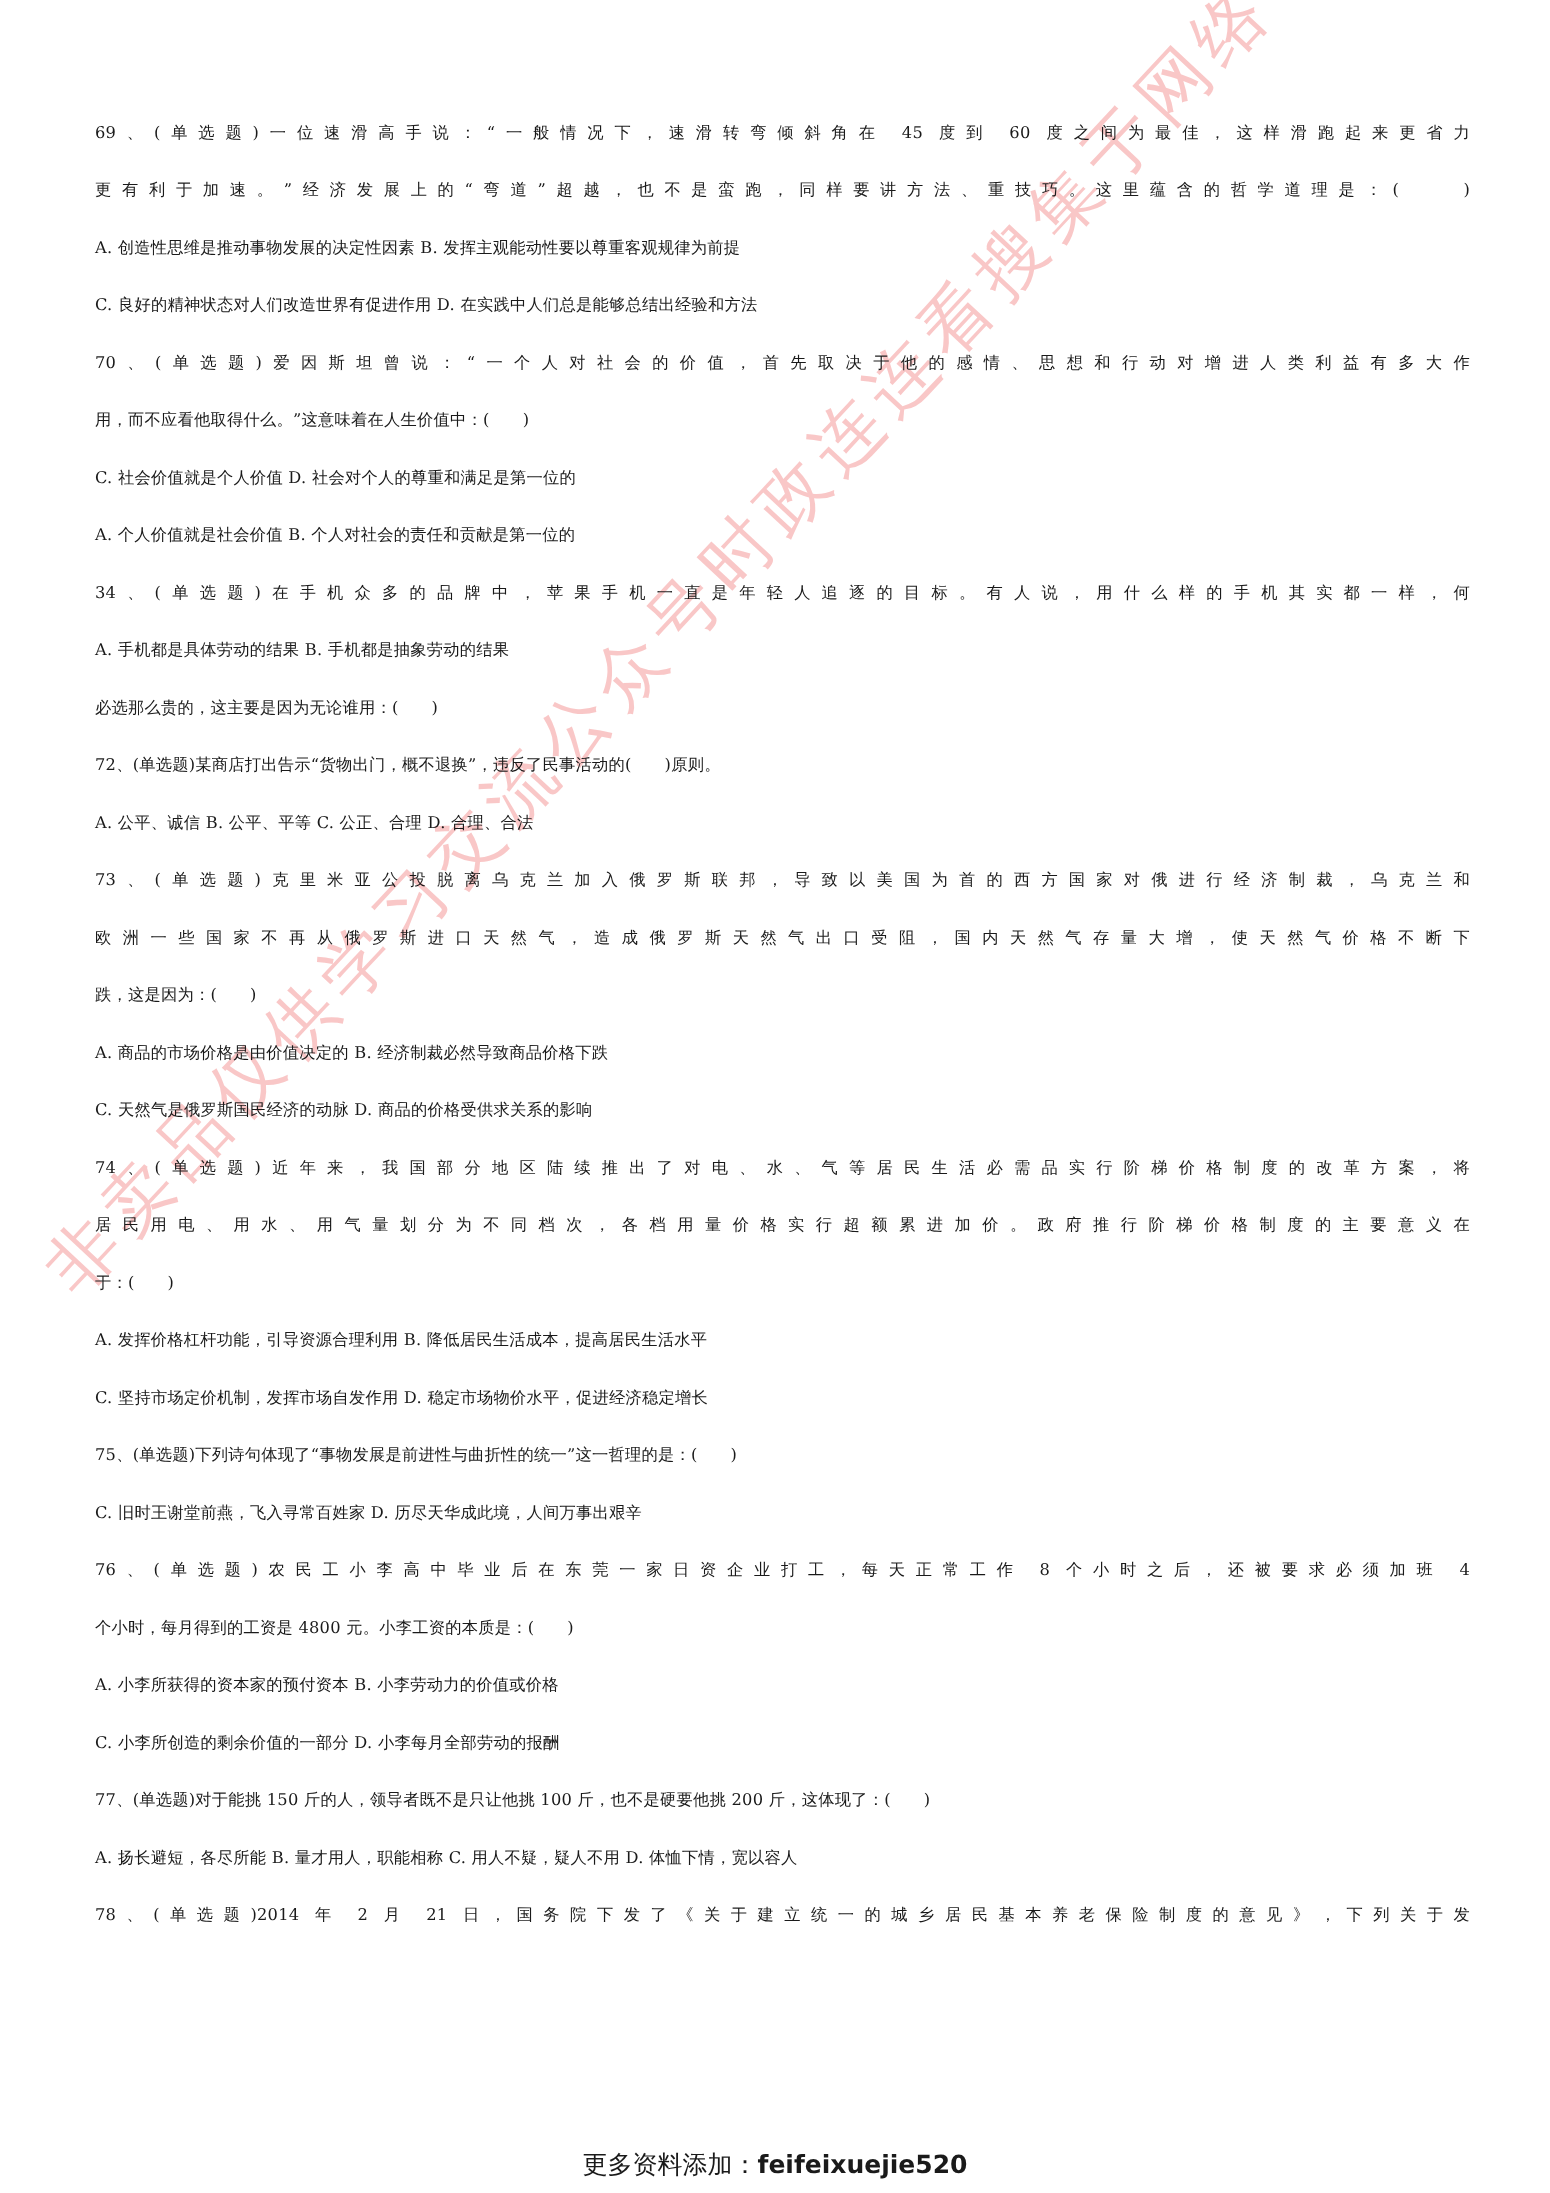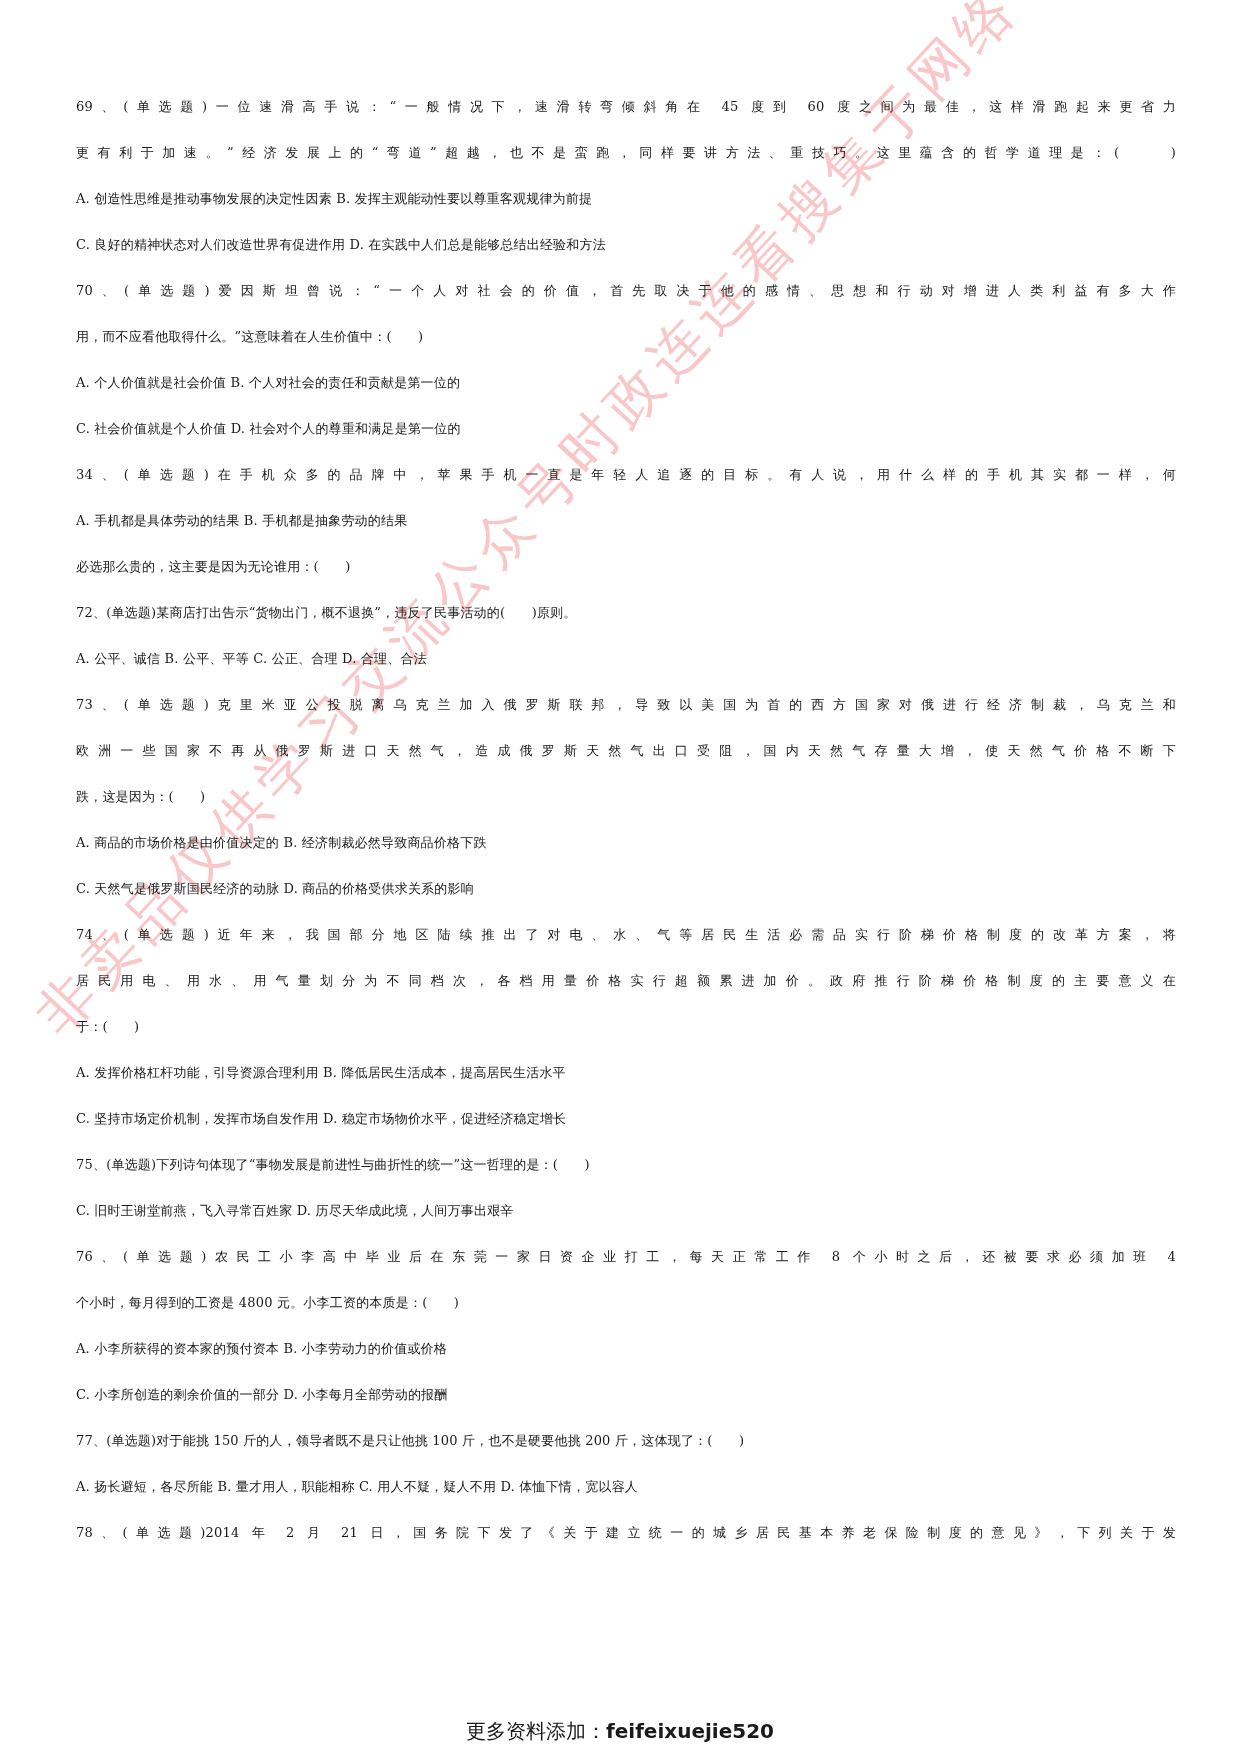--- a/index.html
+++ b/index.html
@@ -44,22 +44,22 @@
 
   <div class="content">
 
     <div class="line just">69、(单选题)一位速滑高手说：“一般情况下，速滑转弯倾斜角在 45 度到 60 度之间为最佳，这样滑跑起来更省力</div>
     <div class="line just">更有利于加速。”经济发展上的“弯道”超越，也不是蛮跑，同样要讲方法、重技巧。这里蕴含的哲学道理是：(　　)</div>
     <div class="line">A. 创造性思维是推动事物发展的决定性因素 B. 发挥主观能动性要以尊重客观规律为前提</div>
     <div class="line">C. 良好的精神状态对人们改造世界有促进作用 D. 在实践中人们总是能够总结出经验和方法</div>
 
     <div class="line just">70、(单选题)爱因斯坦曾说：“一个人对社会的价值，首先取决于他的感情、思想和行动对增进人类利益有多大作</div>
     <div class="line">用，而不应看他取得什么。”这意味着在人生价值中：(　　)</div>
+    <div class="line">C. 社会价值就是个人价值 D. 社会对个人的尊重和满足是第一位的</div>
     <div class="line">A. 个人价值就是社会价值 B. 个人对社会的责任和贡献是第一位的</div>
-    <div class="line">C. 社会价值就是个人价值 D. 社会对个人的尊重和满足是第一位的</div>
 
     <div class="line just">34、(单选题)在手机众多的品牌中，苹果手机一直是年轻人追逐的目标。有人说，用什么样的手机其实都一样，何</div>
     <div class="line">A. 手机都是具体劳动的结果 B. 手机都是抽象劳动的结果</div>
     <div class="line">必选那么贵的，这主要是因为无论谁用：(　　)</div>
 
     <div class="line">72、(单选题)某商店打出告示“货物出门，概不退换”，违反了民事活动的(　　)原则。</div>
     <div class="line">A. 公平、诚信 B. 公平、平等 C. 公正、合理 D. 合理、合法</div>
 
     <div class="line just">73、(单选题)克里米亚公投脱离乌克兰加入俄罗斯联邦，导致以美国为首的西方国家对俄进行经济制裁，乌克兰和</div>
     <div class="line just">欧洲一些国家不再从俄罗斯进口天然气，造成俄罗斯天然气出口受阻，国内天然气存量大增，使天然气价格不断下</div>

